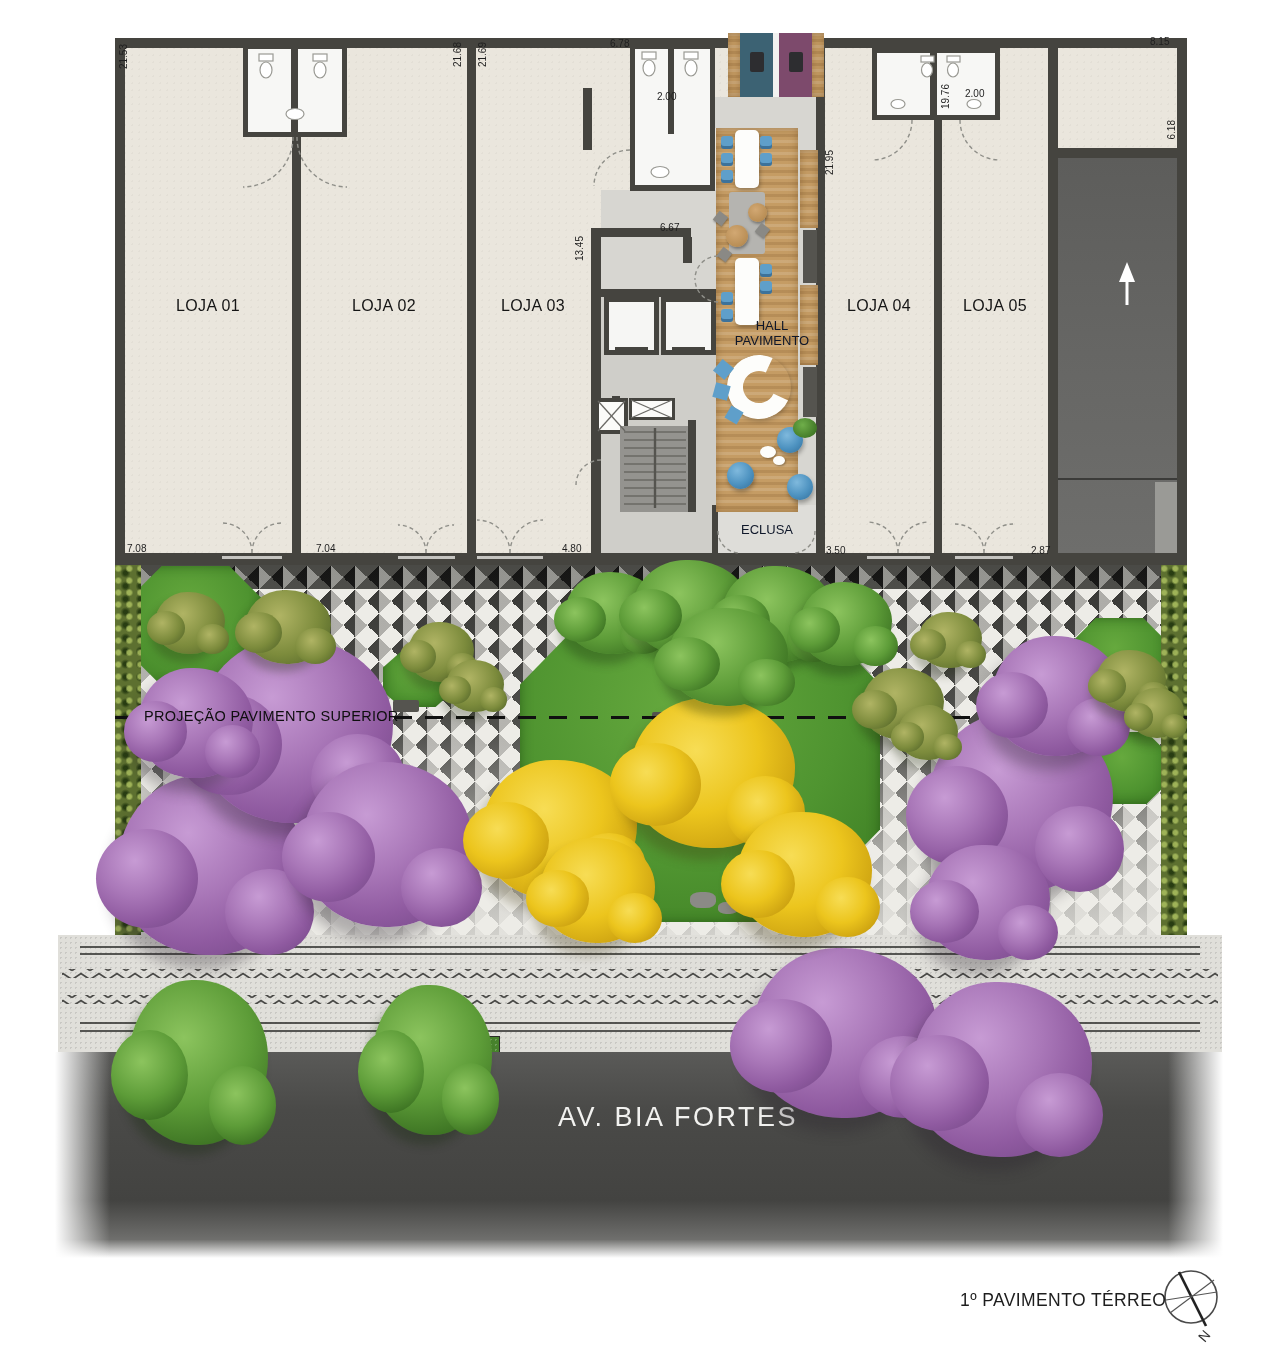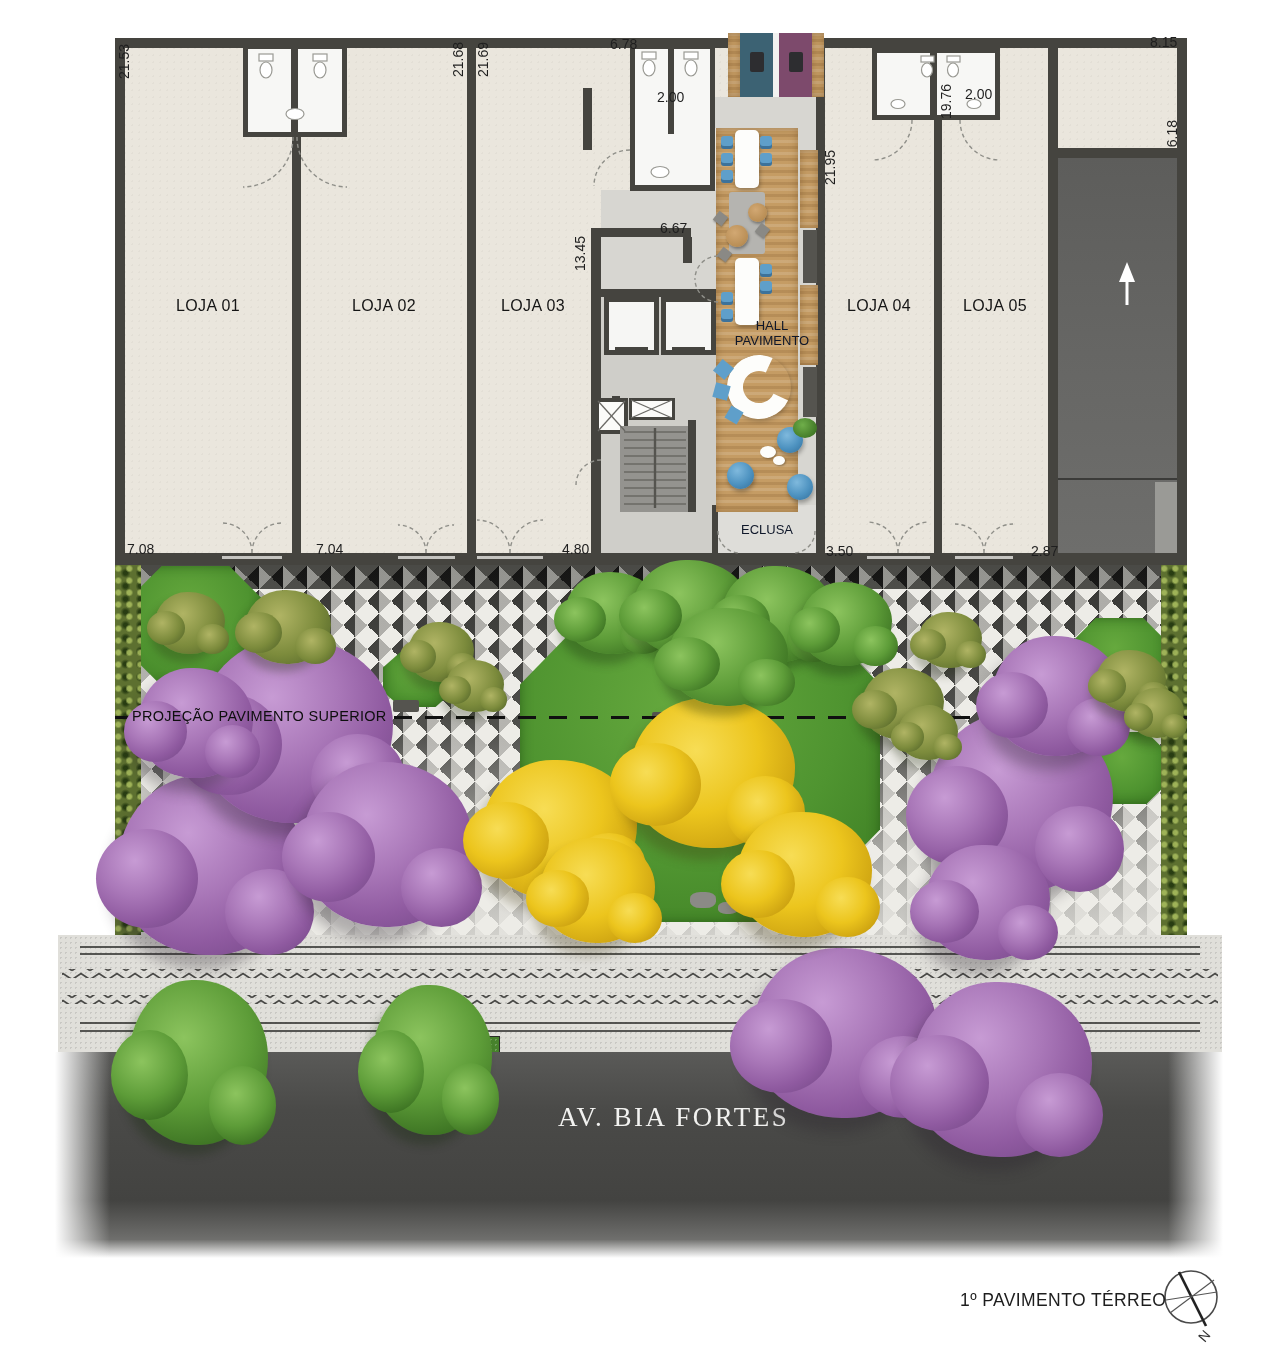--- a/index.html
+++ b/index.html
@@ -24,21 +24,21 @@
         box-shadow:1px 3px 4px rgba(0,0,0,.3);}
   .seat-sq{width:11px;height:11px;background:#8a8985;transform:rotate(38deg);box-shadow:1px 1px 2px rgba(0,0,0,.3);}
   .wtable{background:#fdfdfb;border-radius:5px;box-shadow:1px 2px 4px rgba(0,0,0,.3);}
   .rug{background:#b5b4b0;border-radius:3px;}
   .rtable{border-radius:50%;background:radial-gradient(circle at 40% 35%,#d2a873,#b98e55 70%,#8a6a3f 100%);box-shadow:1px 2px 3px rgba(0,0,0,.35);}
   .ramp{background:linear-gradient(180deg,#5d5d5b,#676765 55%,#6e6e6c);}
   .dark-panel{background:#55544f;}
   .elev{background:#f6f6f4;border:5px solid var(--c-wall,#45443f);box-sizing:border-box;}
   .stair{background:#94938f;}
   
-  .dim{font-size:14px;color:#1f1f1f;white-space:nowrap;line-height:12px;text-align:center;}
+  .dim{font-size:10px;color:#1f1f1f;white-space:nowrap;line-height:12px;text-align:center;}
   .dimv{writing-mode:vertical-rl;transform:rotate(180deg);}
   .rl{font-size:16px;color:#151515;text-align:center;letter-spacing:.4px;white-space:nowrap;}
   .sl{font-size:13px;color:#0f172a;text-align:center;line-height:15px;white-space:nowrap;}
   
   .paving{background-color:var(--c-pavingbg,#edece7);
     background-image:conic-gradient(from 45deg,rgba(38,38,36,.92) 25%,transparent 0 50%,rgba(118,118,114,.55) 0 75%,transparent 0);
     background-size:24px 24px;}
   .paving-fade{background:linear-gradient(180deg,rgba(237,236,231,0) 0%,rgba(237,236,231,.15) 45%,rgba(237,236,231,.6) 75%,rgba(237,236,231,.85) 100%);}
   .grass{background:radial-gradient(circle at 45% 35%,#66a93e,#4f9430 55%,#3a7a21 100%);
          clip-path:polygon(25% 0,75% 0,100% 28%,100% 72%,75% 100%,25% 100%,0 72%,0 28%);
@@ -53,29 +53,29 @@
   .tree::after{width:48%;height:48%;left:58%;top:52%;}
   .tp{background:radial-gradient(circle at 38% 32%,#c79bd4,#a977b8 38%,#8f5aa0 66%,#6d4380 100%);
       box-shadow:-8px 14px 14px rgba(35,30,40,.3);}
   .ty{background:radial-gradient(circle at 40% 35%,#f7dd55,#ecc51d 45%,#cfa512 75%,#a87f0e 100%);
       box-shadow:-7px 12px 12px rgba(60,50,10,.3);}
   .tg{background:radial-gradient(circle at 40% 35%,#8cc45e,#5d9c38 50%,#3d7423 82%,#2c5718 100%);
       box-shadow:-6px 10px 10px rgba(20,40,10,.3);}
   .tov{background:radial-gradient(circle at 40% 35%,#b0b464,#7c8b3c 55%,#55672a 90%);
       box-shadow:-5px 8px 9px rgba(30,40,10,.28);}
   .proj-line{background:repeating-linear-gradient(90deg,#101010 0 18px,transparent 18px 31px);height:3px;z-index:42;}
-  .proj-label{font-size:14.5px;color:#0e0e0e;letter-spacing:.3px;z-index:46;white-space:nowrap;}
+  .proj-label{font-size:14.5px;color:#0e0e0e;letter-spacing:.3px;z-index:46;white-space:nowrap;margin-left:12px;}
   .sidewalk{background-color:#e0dfda;
     background-image:radial-gradient(rgba(0,0,0,.10) 1px,transparent 1px);background-size:5px 5px;}
   .swline{background:#2e2e2c;opacity:.78;height:2px;}
   .treepit{background:#47822c;background-image:radial-gradient(rgba(255,255,255,.22) 1px,transparent 1px);background-size:5px 5px;border:1px solid #2c2c2a;box-sizing:border-box;}
   .road{background:linear-gradient(180deg,#5a5a58 0%,var(--c-road,#4a4a48) 28%,#434341 72%,#6f6f6d 91%,#ffffff 100%);}
   .road-fadeL{background:linear-gradient(90deg,#ffffff, rgba(255,255,255,0));}
   .road-fadeR{background:linear-gradient(270deg,#ffffff, rgba(255,255,255,0));}
-  .street-name{font-size:27px;color:#f2f2f0;letter-spacing:2.5px;white-space:nowrap;z-index:12;font-family:Liberation Serif, serif;}
+  .street-name{font-size:27px;color:#f2f2f0;letter-spacing:2.5px;white-space:nowrap;z-index:12;}
   .title{font-size:17.5px;color:#1d1d1d;letter-spacing:.4px;white-space:nowrap;}
   .bench{background:#55544f;border-radius:2px;}
   .stone{background:#8b8a86;border-radius:40%;}
   svg.overlay{position:absolute;left:0;top:0;z-index:40;pointer-events:none;}
 </style>
 </head>
 <body>
 
 <div class="a floor" style="left:115px;top:38px;width:1072px;height:527px"></div>
 

